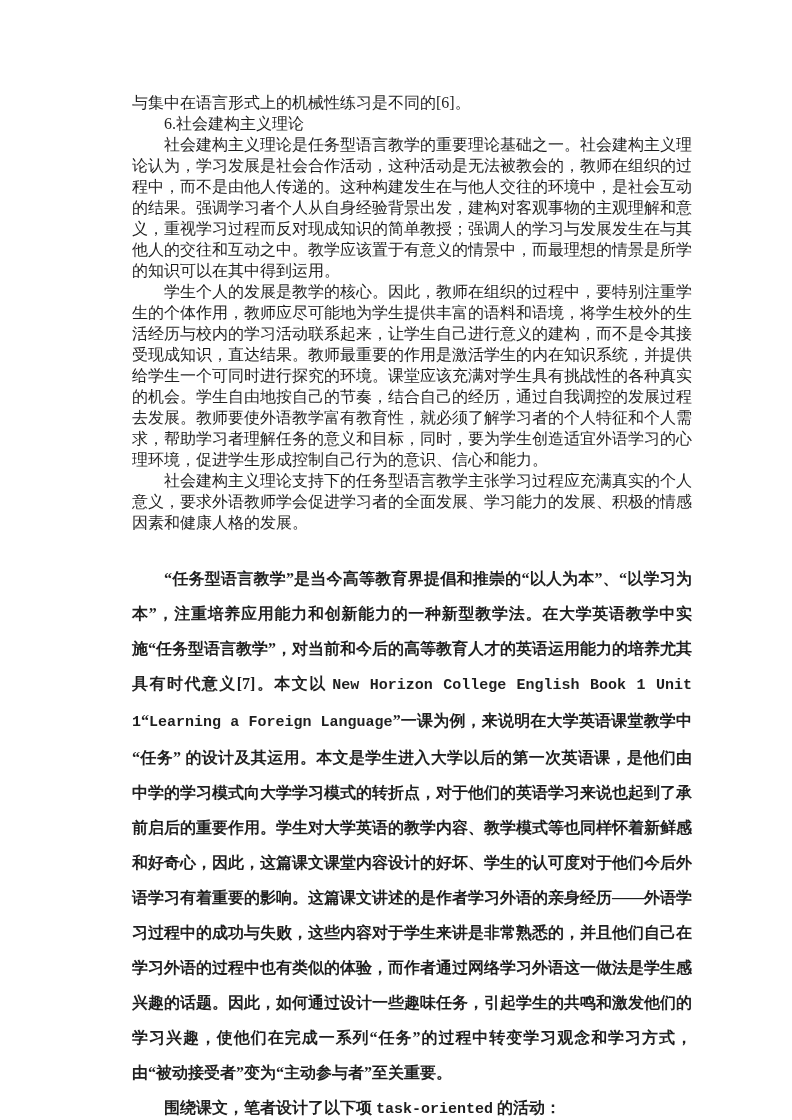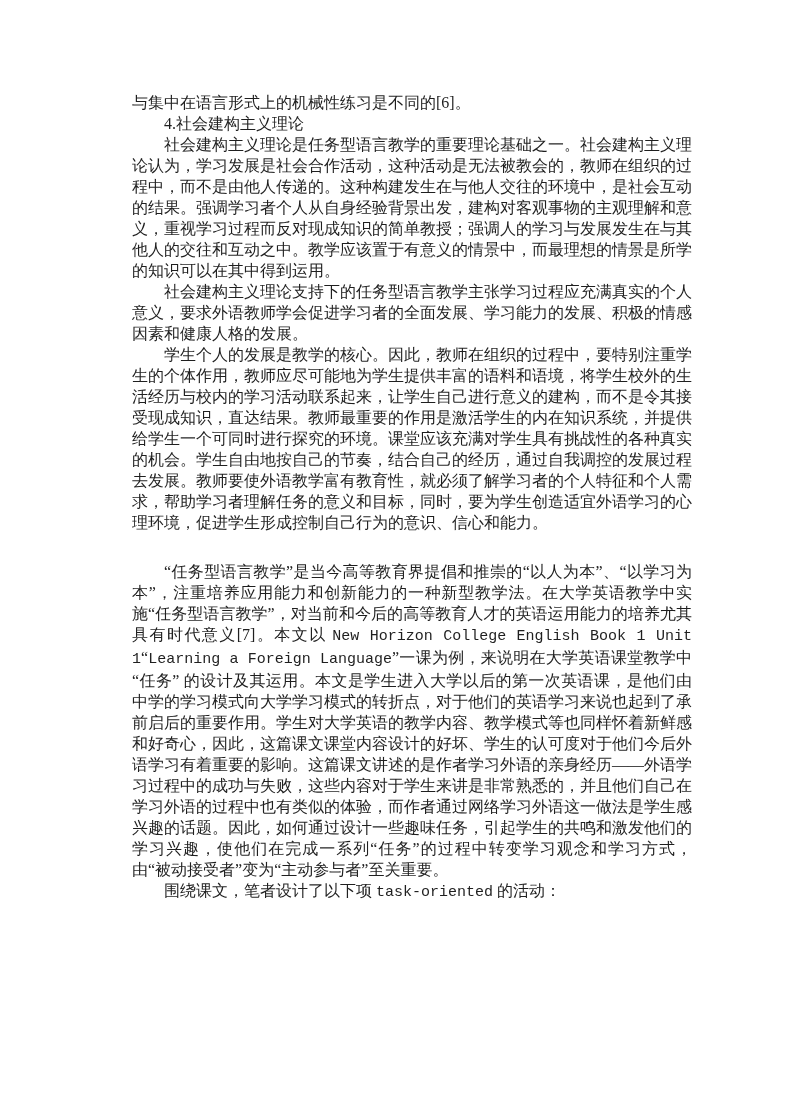--- a/index.html
+++ b/index.html
@@ -31,37 +31,38 @@
   .indent {
     text-indent: 2em;
   }
   .section-theory .para {
     line-height: 21px;
   }
   .section-application {
     margin-top: 28px;
   }
   .section-application .para {
-    line-height: 21px;
+    line-height: 35px;
+    font-weight: bold;
   }
   .mono {
     font-family: "Liberation Mono", "DejaVu Sans Mono", monospace;
     font-size: 15px;
   }
 </style>
 </head>
 <body>
 
 <div class="page" style="background: rgb(255, 255, 255); color: rgb(31, 31, 31);">
   <div class="content">
     <div class="section section-theory">
         <p class="para"><span class="cjk">与集中在语言形式上的机械性练习是不同的[6]。</span></p>
-        <p class="para indent"><span class="cjk">4.社会建构主义理论</span></p>
+        <p class="para indent"><span class="cjk">6.社会建构主义理论</span></p>
         <p class="para indent"><span class="cjk">社会建构主义理论是任务型语言教学的重要理论基础之一。社会建构主义理论认为，学习发展是社会合作活动，这种活动是无法被教会的，教师在组织的过程中，而不是由他人传递的。这种构建发生在与他人交往的环境中，是社会互动的结果。强调学习者个人从自身经验背景出发，建构对客观事物的主观理解和意义，重视学习过程而反对现成知识的简单教授；强调人的学习与发展发生在与其他人的交往和互动之中。教学应该置于有意义的情景中，而最理想的情景是所学的知识可以在其中得到运用。</span></p>
+        <p class="para indent"><span class="cjk">学生个人的发展是教学的核心。因此，教师在组织的过程中，要特别注重学生的个体作用，教师应尽可能地为学生提供丰富的语料和语境，将学生校外的生活经历与校内的学习活动联系起来，让学生自己进行意义的建构，而不是令其接受现成知识，直达结果。教师最重要的作用是激活学生的内在知识系统，并提供给学生一个可同时进行探究的环境。课堂应该充满对学生具有挑战性的各种真实的机会。学生自由地按自己的节奏，结合自己的经历，通过自我调控的发展过程去发展。教师要使外语教学富有教育性，就必须了解学习者的个人特征和个人需求，帮助学习者理解任务的意义和目标，同时，要为学生创造适宜外语学习的心理环境，促进学生形成控制自己行为的意识、信心和能力。</span></p>
         <p class="para indent"><span class="cjk">社会建构主义理论支持下的任务型语言教学主张学习过程应充满真实的个人意义，要求外语教师学会促进学习者的全面发展、学习能力的发展、积极的情感因素和健康人格的发展。</span></p>
-        <p class="para indent"><span class="cjk">学生个人的发展是教学的核心。因此，教师在组织的过程中，要特别注重学生的个体作用，教师应尽可能地为学生提供丰富的语料和语境，将学生校外的生活经历与校内的学习活动联系起来，让学生自己进行意义的建构，而不是令其接受现成知识，直达结果。教师最重要的作用是激活学生的内在知识系统，并提供给学生一个可同时进行探究的环境。课堂应该充满对学生具有挑战性的各种真实的机会。学生自由地按自己的节奏，结合自己的经历，通过自我调控的发展过程去发展。教师要使外语教学富有教育性，就必须了解学习者的个人特征和个人需求，帮助学习者理解任务的意义和目标，同时，要为学生创造适宜外语学习的心理环境，促进学生形成控制自己行为的意识、信心和能力。</span></p>
       </div>
     <div class="section section-application">
         <p class="para indent"><span class="cjk">“任务型语言教学”是当今高等教育界提倡和推崇的“以人为本”、“以学习为本”，注重培养应用能力和创新能力的一种新型教学法。在大学英语教学中实施“任务型语言教学”，对当前和今后的高等教育人才的英语运用能力的培养尤其具有时代意义[7]。本文以 </span><span class="mono">New Horizon College English Book 1 Unit 1</span><span class="cjk">“</span><span class="mono">Learning a Foreign Language</span><span class="cjk">”一课为例，来说明在大学英语课堂教学中 “任务” 的设计及其运用。本文是学生进入大学以后的第一次英语课，是他们由中学的学习模式向大学学习模式的转折点，对于他们的英语学习来说也起到了承前启后的重要作用。学生对大学英语的教学内容、教学模式等也同样怀着新鲜感和好奇心，因此，这篇课文课堂内容设计的好坏、学生的认可度对于他们今后外语学习有着重要的影响。这篇课文讲述的是作者学习外语的亲身经历——外语学习过程中的成功与失败，这些内容对于学生来讲是非常熟悉的，并且他们自己在学习外语的过程中也有类似的体验，而作者通过网络学习外语这一做法是学生感兴趣的话题。因此，如何通过设计一些趣味任务，引起学生的共鸣和激发他们的学习兴趣，使他们在完成一系列“任务”的过程中转变学习观念和学习方式，由“被动接受者”变为“主动参与者”至关重要。</span></p>
         <p class="para indent"><span class="cjk">围绕课文，笔者设计了以下项 </span><span class="mono">task-oriented</span><span class="cjk"> 的活动：</span></p>
       </div>
   </div>
 </div>
 
 </body></html>

